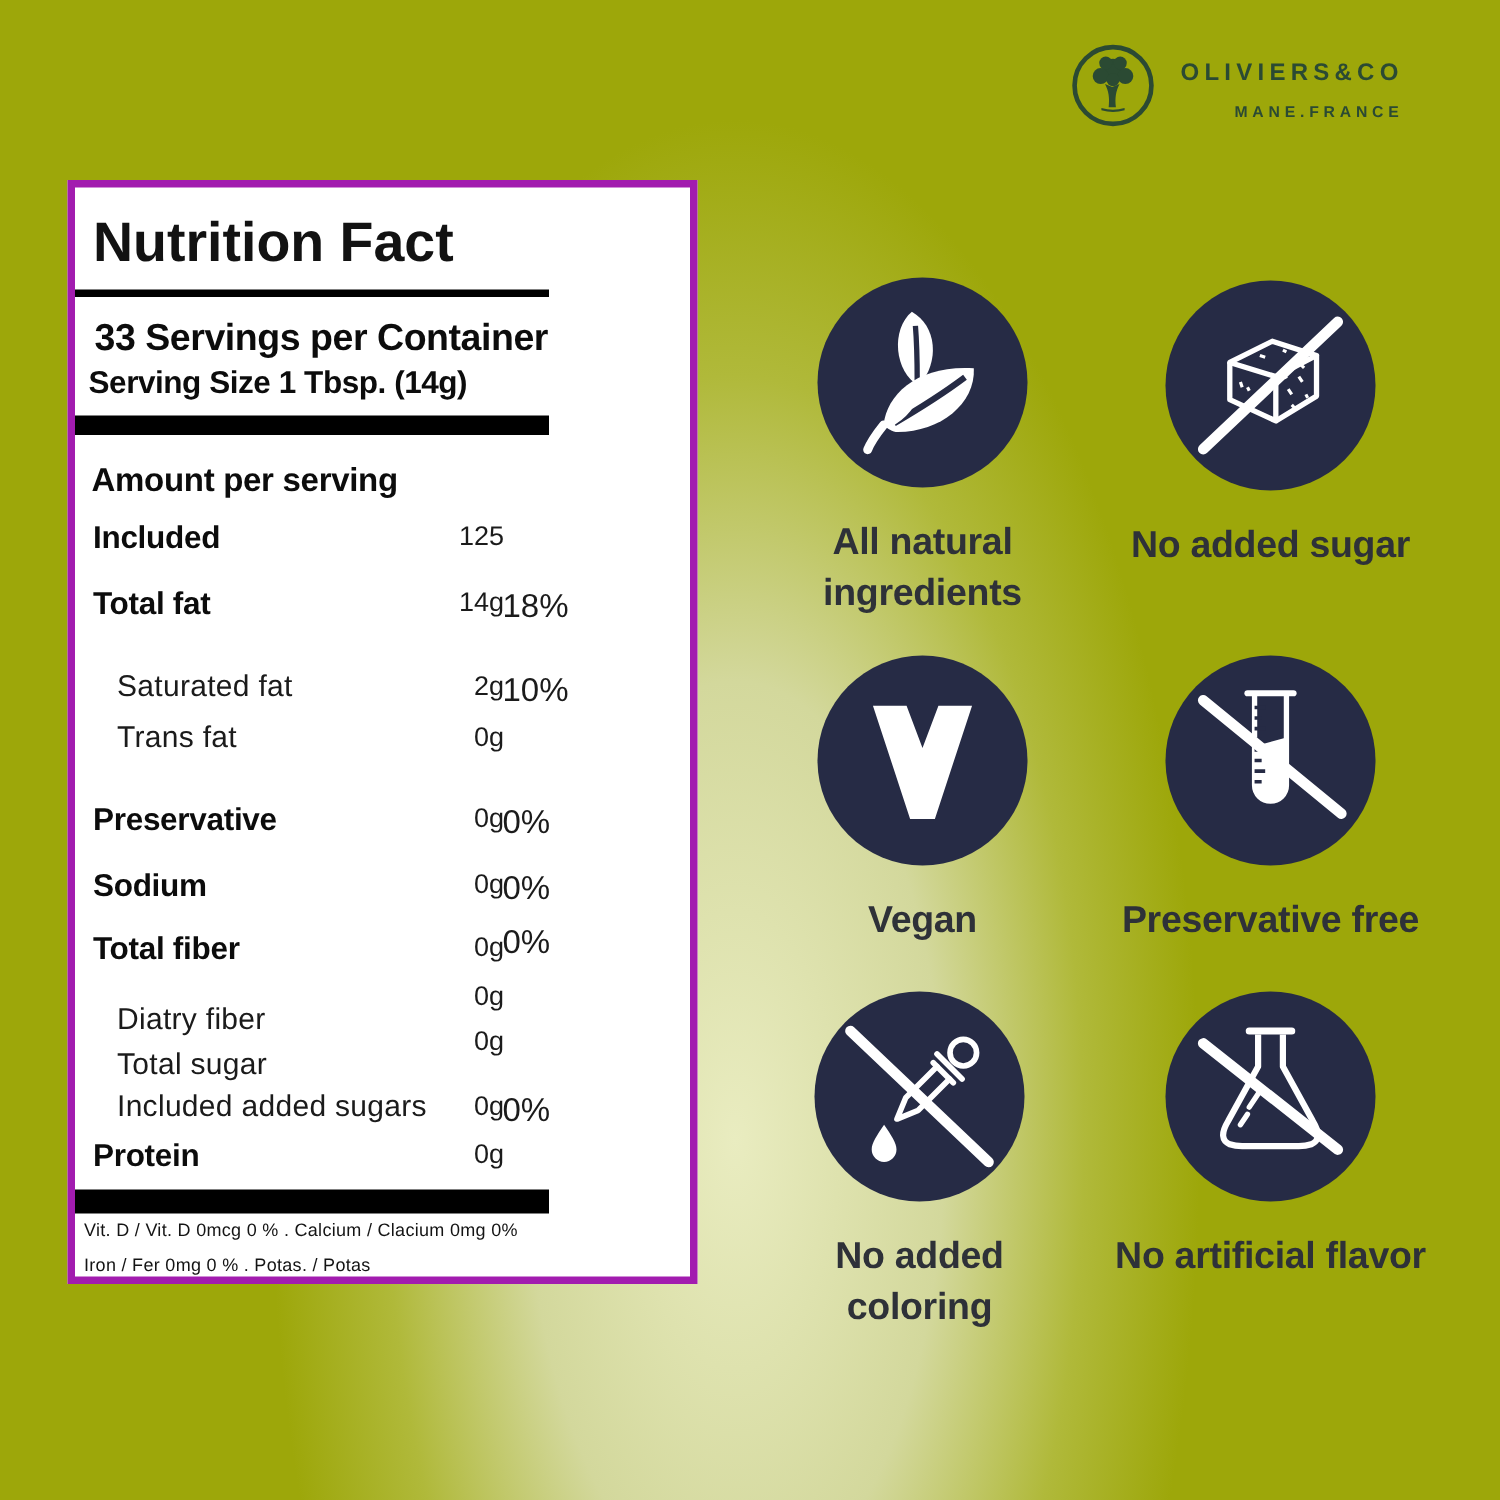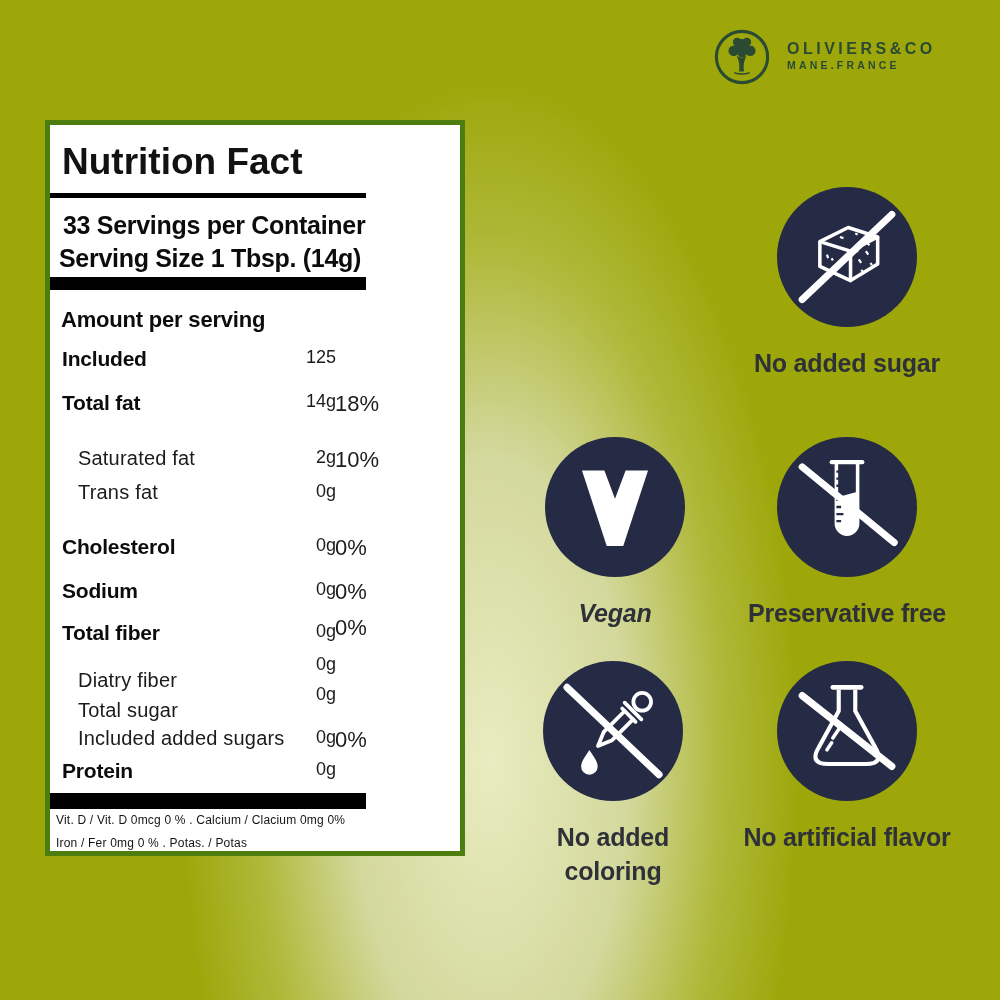--- a/index.html
+++ b/index.html
@@ -10,37 +10,37 @@
     overflow: hidden;
     background:
       radial-gradient(ellipse 310px 680px at 49% 76%,
         #e9ecc0 0%, #d3d89c 45%, #b0b93a 75%, #9da70a 100%),
       #9da70a;
   }
   .stage { position:absolute; inset:0; }
 
   
   .logo-circle { position:absolute; left:713px; top:28px; width:58px; height:58px; }
-  .logo-text { position:absolute; left:787px; top:39px; color:#2b4a33; }
+  .logo-text { position:absolute; left:787px; top:39px; color:#2b4a33;text-align:right; }
   .logo-brand { font-size:16px; font-weight:bold; letter-spacing:3.5px; line-height:20px; }
-  .logo-sub { font-size:10.5px; font-weight:600; letter-spacing:3.2px; margin-top:0; }
+  .logo-sub { font-size:10.5px; font-weight:600; letter-spacing:3.2px; margin-top:10px; }
 
   
   .nlabel {
     position:absolute; left:45px; top:120px; width:420px; height:736px;
-    background:#ffffff; border:5px solid #4d7c0f; color:#0c0c0c;
+    background:#ffffff; border:5px solid #a21caf; color:#0c0c0c;
   }
   .nl-inner { position:absolute; inset:0; }
   .nl-title { position:absolute; left:12px; top:16px; font-size:37px; font-weight:700; letter-spacing:0px; color:#121212; }
   .bar { position:absolute; left:0; background:#000; }
   .bar-thin   { top:68px;  width:316px; height:5px; }
   .bar-thick  { top:152px; width:316px; height:13px; }
   .bar-bottom { top:668px; width:316px; height:16px; }
   .nl-serv1 { position:absolute; left:13px; top:86px;  font-size:25px; font-weight:800; letter-spacing:-0.3px; }
-  .nl-serv2 { position:absolute; left:9px;  top:119px; font-size:25px; font-weight:800; letter-spacing:-0.3px; }
+  .nl-serv2 { position:absolute; left:9px;  top:119px; font-size:21px; font-weight:800; letter-spacing:-0.3px; }
   .nl-amount { position:absolute; left:11px; top:182px; font-size:22px; font-weight:800; letter-spacing:-0.2px; }
   .nrow { position:absolute; left:0; width:410px; height:30px; }
   .nrow .lab { position:absolute; left:12px; font-size:21px; font-weight:800; letter-spacing:-0.2px; white-space:nowrap; }
   .nrow.indent .lab { left:28px; font-weight:400; font-size:20px; color:#1b1b1b; letter-spacing:0.2px; }
   .nrow .val { position:absolute; left:206px; width:80px; text-align:right; font-size:18px; font-weight:400; color:#1b1b1b; }
   .nrow .dv  { position:absolute; left:285px; width:84px; font-size:22px; font-weight:400; color:#1b1b1b; }
   .nrow.raise .val { transform: translateY(-15px); }
   .fn { position:absolute; left:6px; font-size:12px; color:#141414; letter-spacing:0.2px; white-space:nowrap; }
   .fn1 { top:688px; } .fn2 { top:711px; }
 
@@ -50,21 +50,21 @@
     width:140px; height:140px; border-radius:50%;
     background:#262b45; flex:0 0 auto;
     display:flex; align-items:center; justify-content:center;
   }
   .badge-caption {
     margin-top:19px; text-align:center; color:#2e3138;
     font-size:25px; font-weight:800; line-height:34px; letter-spacing:-0.2px;
   }
   .b0 { left:525px; top:185px; width:180px; }
   .b1 { left:717px; top:187px; width:260px; }
-  .b2 { left:525px; top:437px; width:180px;font-style:italic; }
+  .b2 { left:525px; top:437px; width:180px; }
   .b3 { left:712px; top:437px; width:270px; }
   .b4 { left:523px; top:661px; width:180px; }
   .b5 { left:707px; top:661px; width:280px; }
   .badge svg { display:block; }
 </style>
 </head>
 <body>
 
 <div class="stage">
 
@@ -111,21 +111,21 @@
         <span class="lab">Saturated fat</span>
         <span class="val">2g</span>
         <span class="dv">10%</span>
       </div>
       <div class="nrow indent" style="top:356px">
         <span class="lab">Trans fat</span>
         <span class="val">0g</span>
         <span class="dv"></span>
       </div>
       <div class="nrow" style="top:410px">
-        <span class="lab">Cholesterol</span>
+        <span class="lab">Preservative</span>
         <span class="val">0g</span>
         <span class="dv">0%</span>
       </div>
       <div class="nrow" style="top:454px">
         <span class="lab">Sodium</span>
         <span class="val">0g</span>
         <span class="dv">0%</span>
       </div>
       <div class="nrow" style="top:496px">
         <span class="lab">Total fiber</span>
@@ -149,20 +149,33 @@
         <span class="lab">Protein</span>
         <span class="val">0g</span>
       </div>
 
       <div class="bar bar-bottom"></div>
       <div class="fn fn1">Vit. D / Vit. D 0mcg 0 % . Calcium / Clacium 0mg 0%</div>
       <div class="fn fn2">Iron / Fer 0mg 0 % . Potas. / Potas</div>
     </div>
   </div>
 
+  <div class="badge b0">
+    <div class="badge-circle">
+      <svg width="118" height="118" viewBox="0 0 100 100">
+        <path d="M44,10 C58,18 60,38 48,52 C34,44 32,20 44,10 Z" fill="#fff"></path>
+        <path d="M46,18 C47,30 47,40 47,49" fill="none" stroke="#262b45" stroke-width="3"></path>
+        <path d="M28,74 C30,56 48,40 79,42 C80,62 60,78 36,78 C33,78 30,76 28,74 Z" fill="#fff"></path>
+        <path d="M34,73 C46,66 62,56 74,47" fill="none" stroke="#262b45" stroke-width="3.5"></path>
+        <path d="M48,52 C45,62 40,69 30,74" fill="none" stroke="#fff" stroke-width="4"></path>
+        <path d="M28,74 C24,79 21,83 19,88" fill="none" stroke="#fff" stroke-width="5" stroke-linecap="round"></path>
+      </svg>
+    </div>
+    <div class="badge-caption">All natural ingredients</div>
+  </div>
 
   <div class="badge b1">
     <div class="badge-circle">
       <svg width="118" height="118" viewBox="0 0 100 100">
         <g fill="none" stroke="#fff" stroke-width="3" stroke-linejoin="round">
           <path d="M27,37 L51,25 L76,33 L53,45 Z"></path>
           <path d="M27,37 L27,58 L53,70 L53,45"></path>
           <path d="M53,70 L76,56 L76,33"></path>
         </g>
         <path d="M60,52 l2,3 M66,45 l2,3 M70,55 l1,2 M62,61 l2,2 M58,44 l1,2 M33,48 l1,3 M40,57 l1,2 M37,51 l1,2 M44,33 l3,1 M57,30 l2,1 M67,38 l2,2" stroke="#fff" stroke-width="1.8" fill="none"></path>

